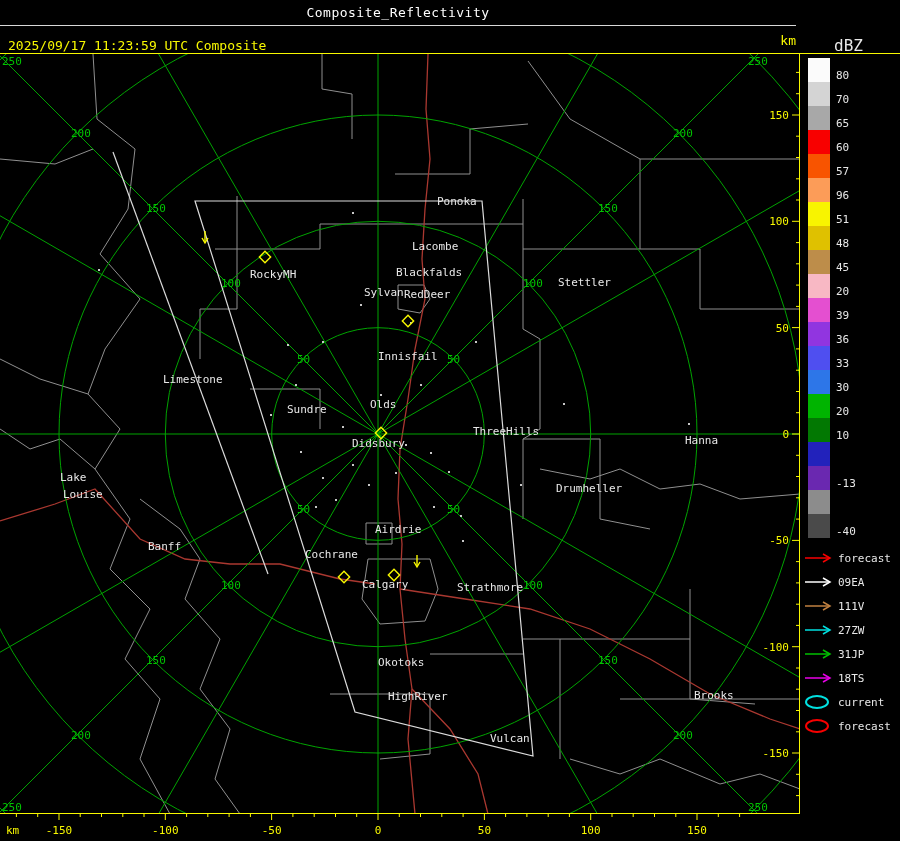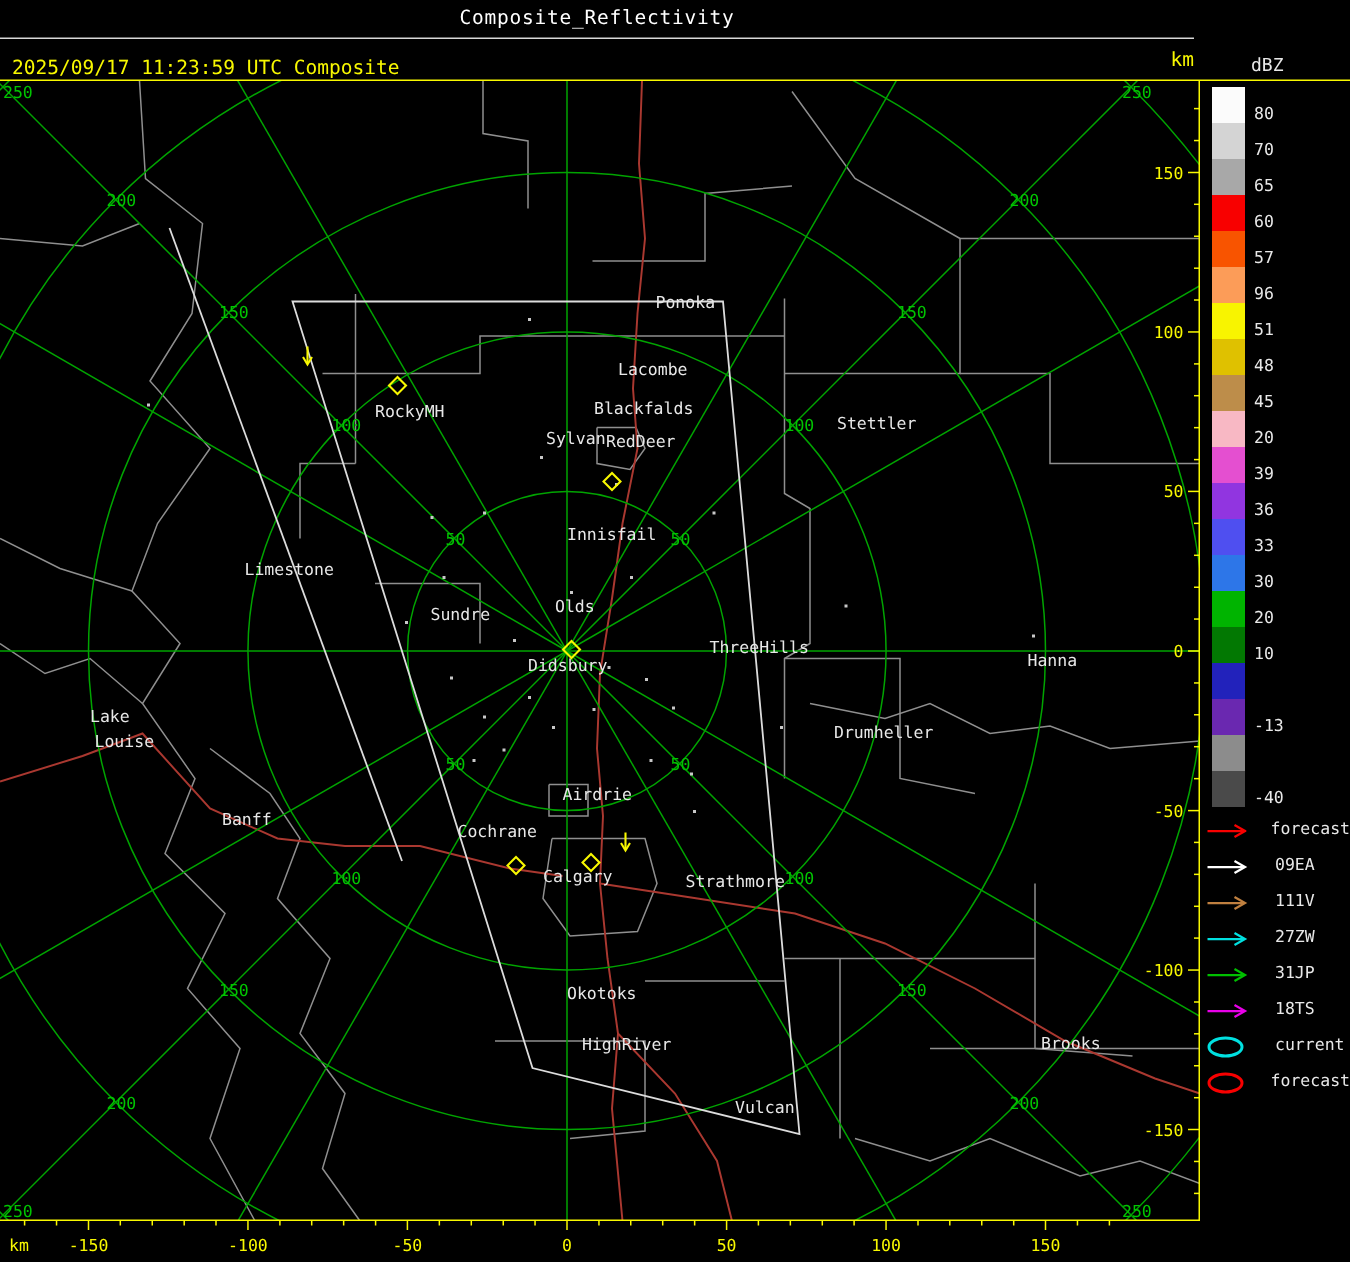--- a/index.html
+++ b/index.html
@@ -7,26 +7,26 @@
     font-family:"DejaVu Sans Mono", monospace; }
   .titlebar { position:absolute; top:0; left:0; width:796px; height:26px;
     border-bottom:1px solid #d8d8d8; display:flex; align-items:center; justify-content:center;
     color:#ffffff; font-size:13px; letter-spacing:.5px; }
   .statusbar { position:absolute; top:26px; left:0; width:900px; height:28px;
     border-bottom:1px solid #f8f800; color:#f8f800; font-size:13px;
     display:flex; align-items:flex-end; padding-left:8px; }
   .km-top { position:absolute; right:104px; top:7px; }
   .map { position:absolute; top:54px; left:0; width:800px; height:760px; }
   .panel { position:absolute; left:800px; top:36px; width:100px; color:#e8e8e8; }
-  .dbz-title { font-size:12px; padding-left:34px; height:22px; }
+  .dbz-title { font-size:16px; padding-left:34px; height:22px; }
   .scale-row { display:flex; align-items:flex-end; height:24px; padding-left:8px; }
   .scale-swatch { width:22px; height:24px; flex:none; }
   .scale-label { font-size:11px; padding-left:6px; color:#e8e8e8; }
   .vectors { margin-top:8px; }
-  .vector-row { display:flex; align-items:flex-start; height:24px; padding-left:4px;gap:12px; }
+  .vector-row { display:flex; align-items:center; height:24px; padding-left:4px; }
   .vector-label { font-size:11px; padding-left:4px; color:#e8e8e8; }
   .xaxis { position:absolute; top:814px; left:0; width:900px; height:27px; }
   svg text { font-family:"DejaVu Sans Mono", monospace; }
   .maptext { font-size:11px; }
 </style>
 </head>
 <body>
 
 <div class="titlebar">
   <span>Composite_Reflectivity</span>

